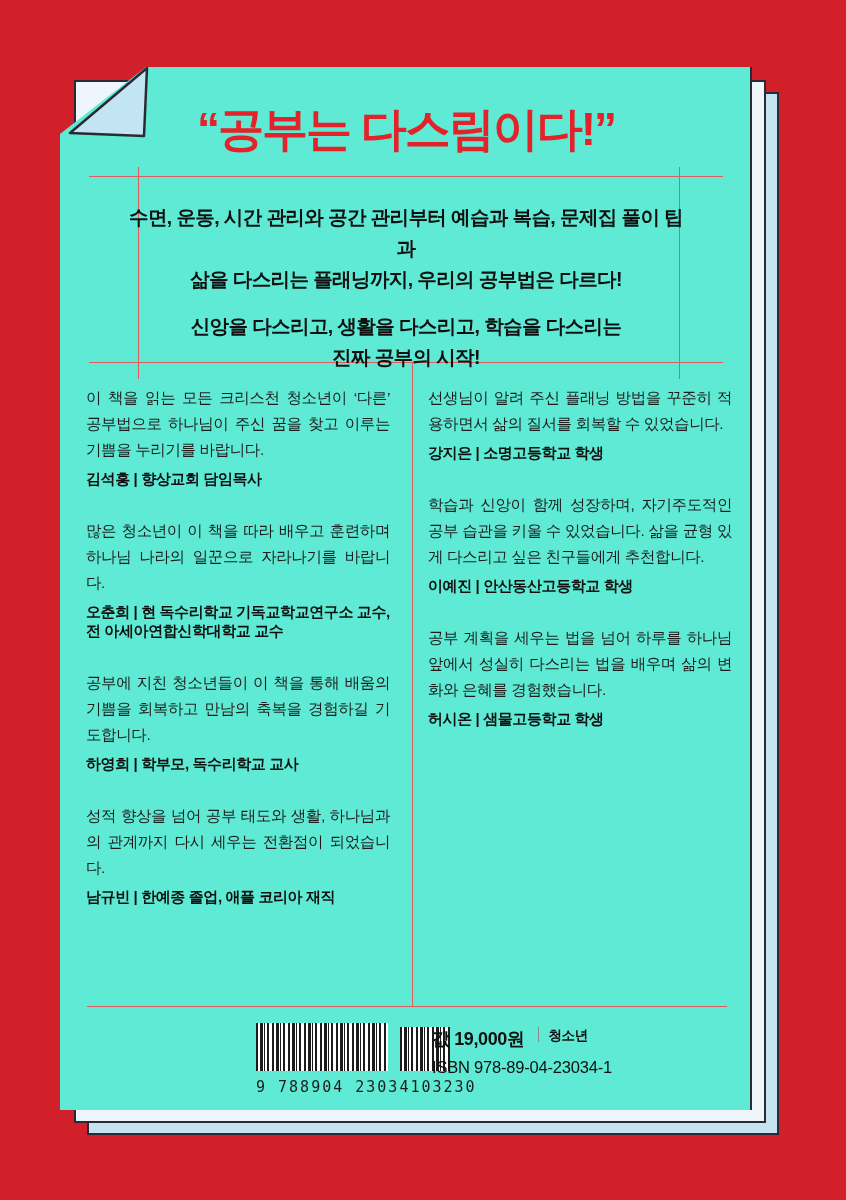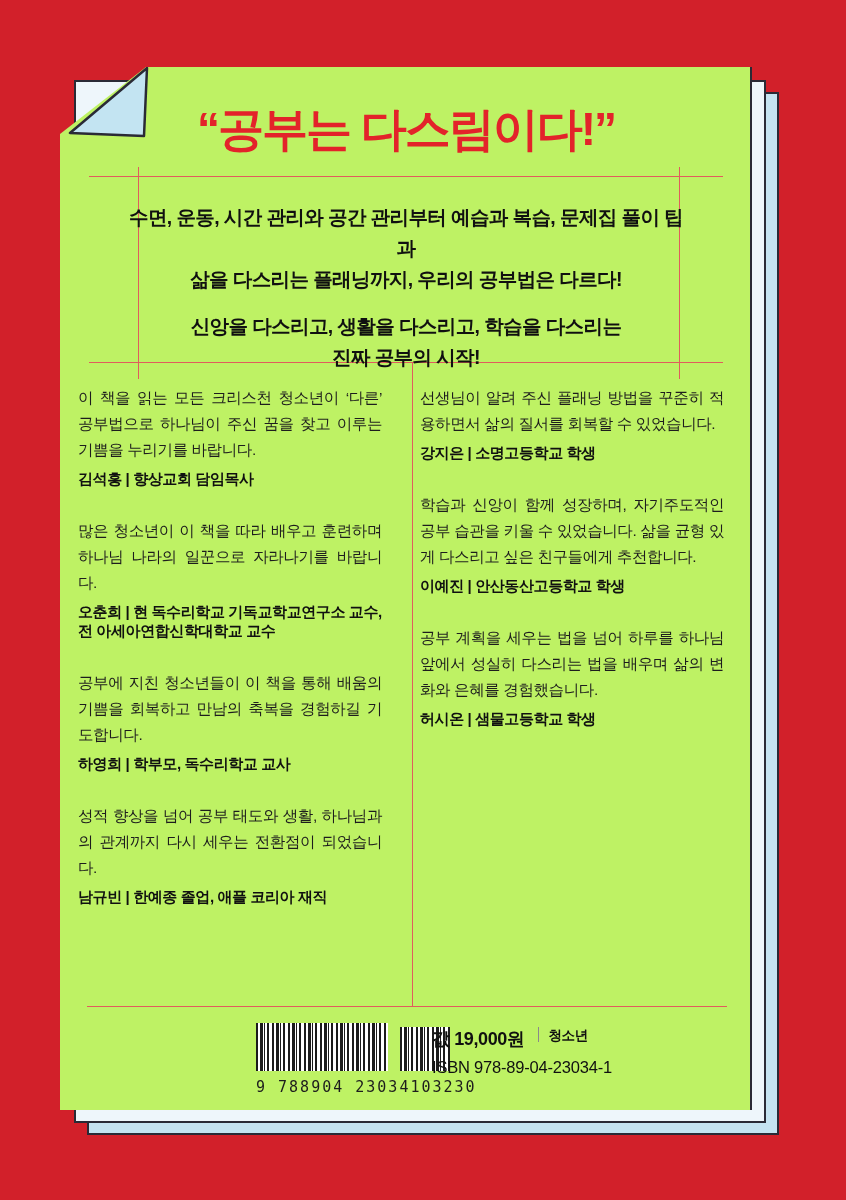--- a/index.html
+++ b/index.html
@@ -7,21 +7,21 @@
   body { font-family:"Liberation Sans","DejaVu Sans",sans-serif; }
 
   .stage { position:relative; width:846px; height:1200px; background:#d2202a; overflow:hidden; margin:0 auto; }
 
   
   .sheet { position:absolute; width:692px; height:1043px; border:2px solid #2a2a36; }
   .sheet-3 { left:87px; top:92px; background:#c5e3f1; }
   .sheet-2 { left:74px; top:80px; background:#eef6fb; }
 
   
-  .page { position:absolute; left:60px; top:67px; width:692px; height:1043px; background:#bef264;
+  .page { position:absolute; left:60px; top:67px; width:692px; height:1043px; background:#5eead4;
           clip-path: polygon(86px 0, 100% 0, 100% 100%, 0 100%, 0 67px); }
   .edge-right { position:absolute; right:0; top:0; bottom:0; width:2px; background:#2a2a36; }
   .fold-svg { position:absolute; left:0; top:0; }
 
   
   .rule { position:absolute; background:#e05d5d; }
   .rule-h1 { left:29px;  top:109px; width:634px; height:1px; }
   .rule-h2 { left:29px;  top:295px; width:634px; height:1px; }
   .rule-v-left  { left:78px;  top:100px; width:1px; height:212px; }
   .rule-v-right { left:619px; top:100px; width:1px; height:212px; }
@@ -30,21 +30,21 @@
 
   .title { position:absolute; top:32px; left:0; width:100%; text-align:center;
            font-size:46px; font-weight:900; letter-spacing:-2px; color:#e3232a; }
 
   .intro { position:absolute; top:135px; left:60px; width:572px; text-align:center;
            font-size:19.5px; font-weight:800; color:#101010; line-height:31px; letter-spacing:-0.6px; }
   .intro p { margin-bottom:16px;text-align:center; }
   .wavy { text-decoration-style:wavy; text-decoration-color:#79d0ea;
           text-decoration-thickness:2px; text-underline-offset:7px; }
 
-  .cols { position:absolute; top:318px; left:18px; width:646px; display:flex; }
+  .cols { position:absolute; top:318px; left:26px; width:646px; display:flex; }
   .col { width:304px; display:flex; flex-direction:column; gap:29px; }
   .col-right { margin-left:38px; }
   .t-quote { font-size:15.5px; line-height:26px; color:#1d1d1d; letter-spacing:-0.4px;
              text-align:justify; word-break:break-all; }
   .t-attr  { margin-top:7px; font-size:15px; font-weight:700; color:#101010; letter-spacing:-0.4px; }
 
   
   .barcode { position:absolute; left:196px; top:956px; width:196px; }
   .bars-row { display:flex; align-items:flex-end; gap:12px; height:48px; }
   .bars { background:repeating-linear-gradient(90deg,

